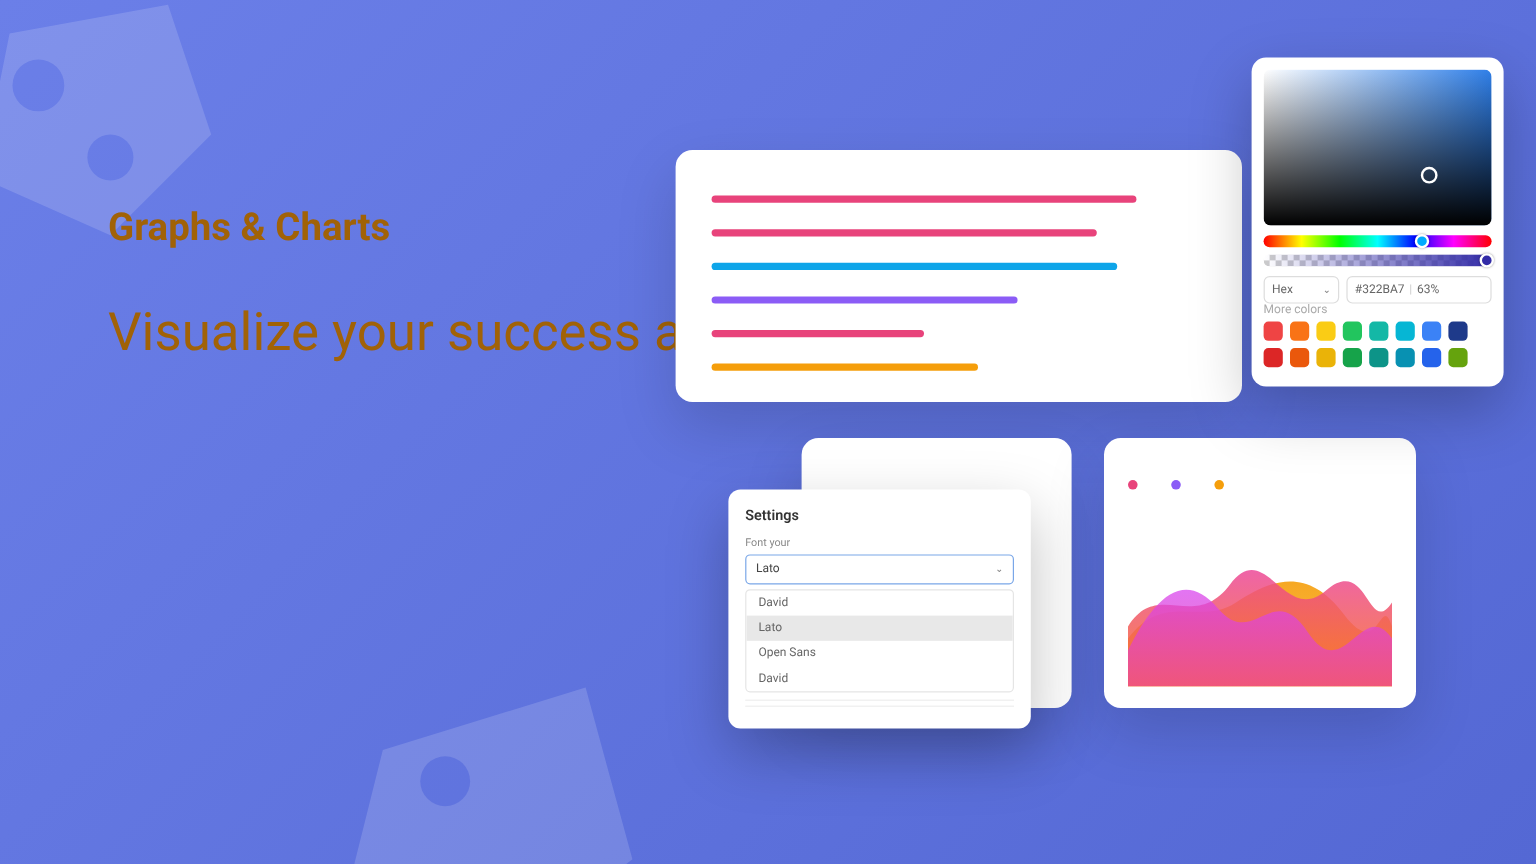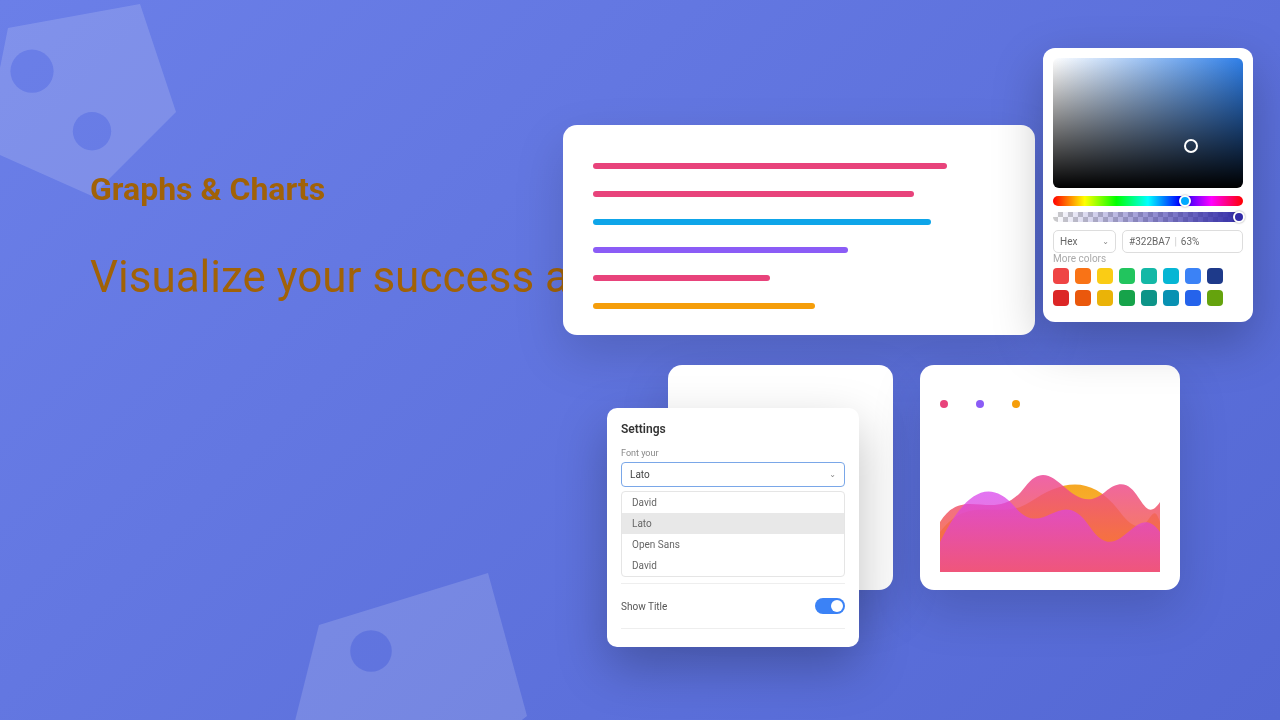--- a/index.html
+++ b/index.html
@@ -312,18 +312,14 @@
     <span>Lato</span>
     <span class="chev">⌄</span>
   </div>
   <div class="font-dropdown" id="font-dd">
       <div class="font-opt">David</div>
       <div class="font-opt sel">Lato</div>
       <div class="font-opt">Open Sans</div>
       <div class="font-opt">David</div>
     </div>
   <hr class="hr">
-  <div class="toggle-row">
-    <span>Show Title</span>
-    <div class="toggle"></div>
-  </div>
   <hr class="hr">
 </div>
 
 </body></html>

